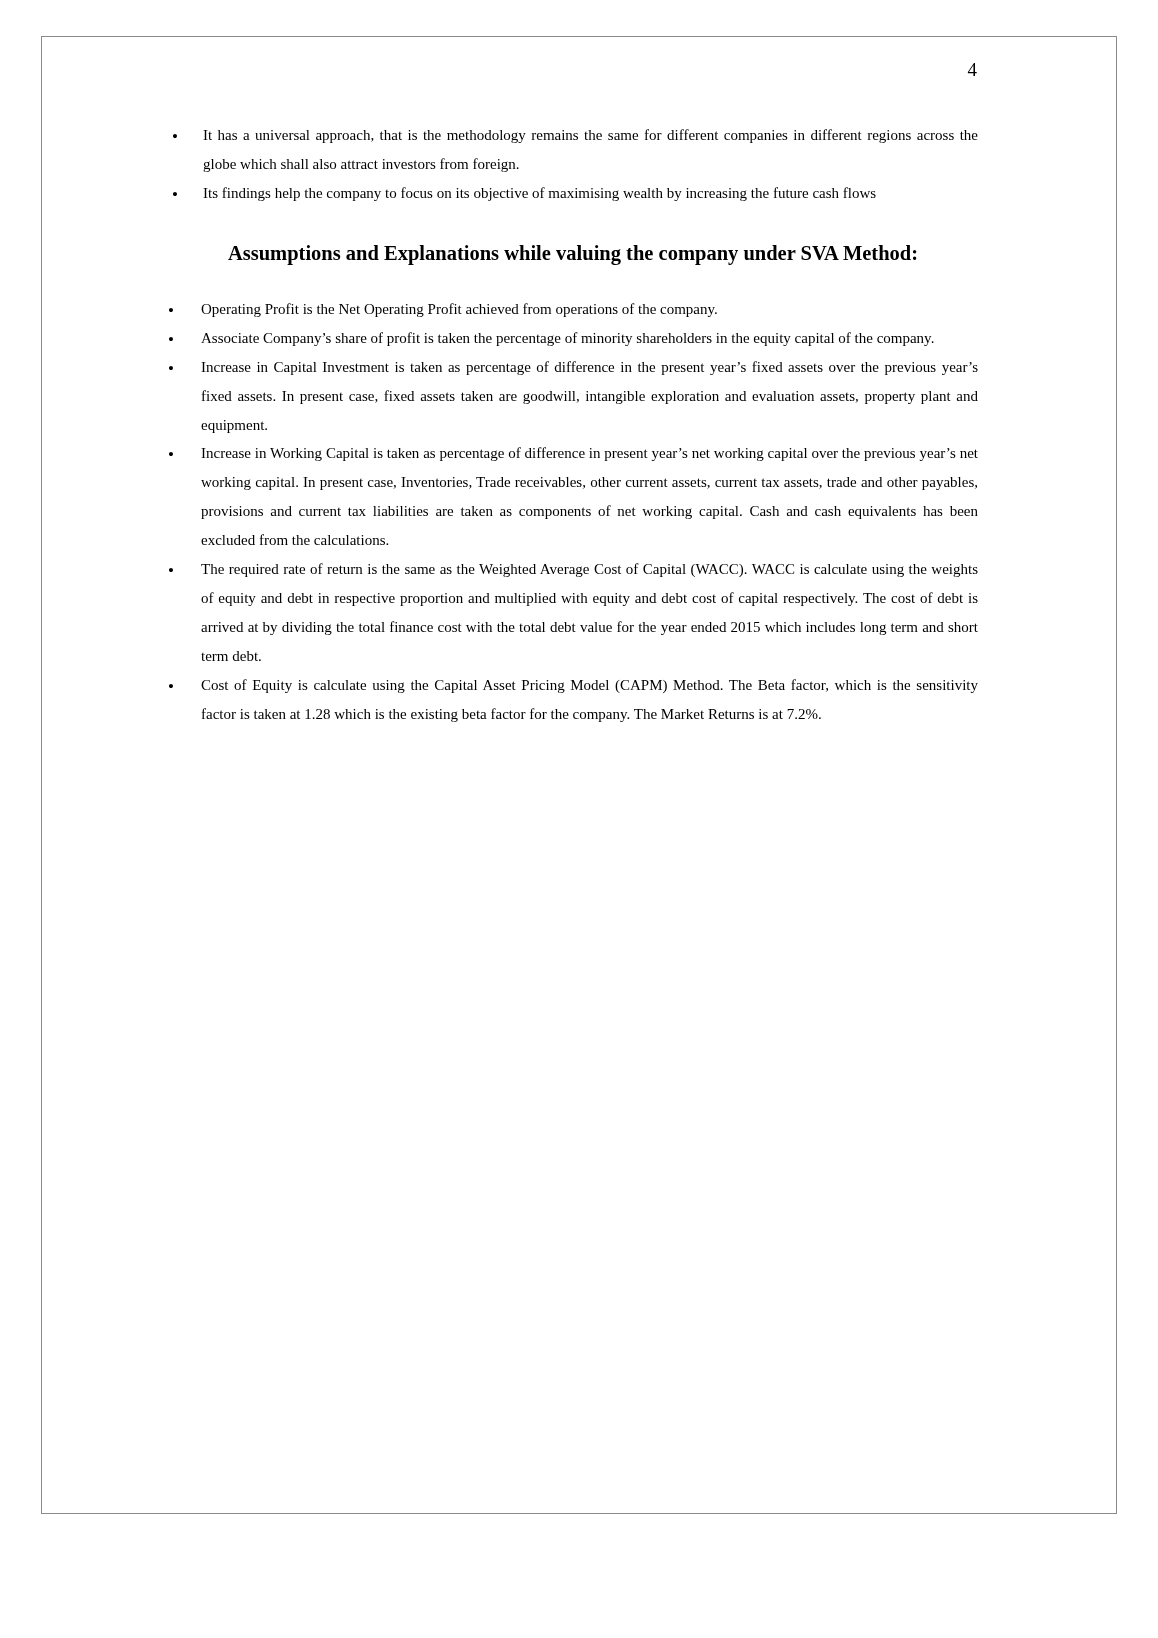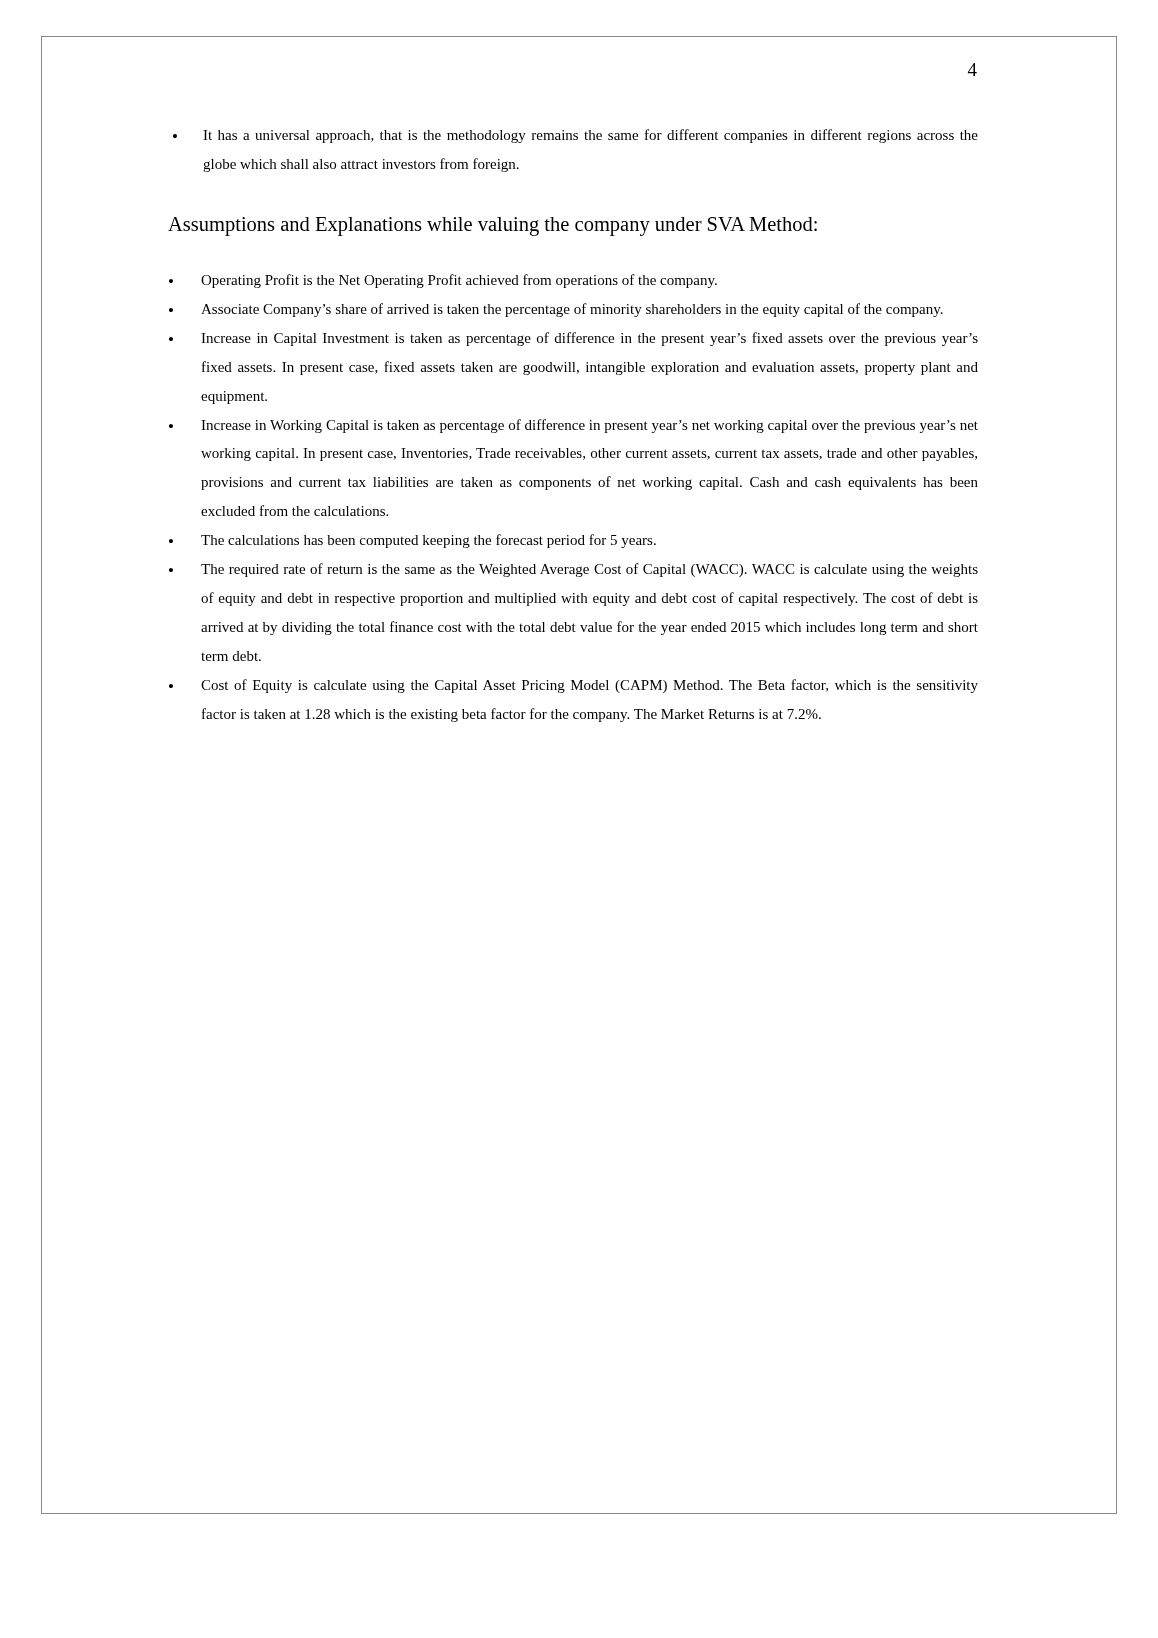--- a/index.html
+++ b/index.html
@@ -62,46 +62,46 @@
     line-height: 1.93;
   }
   ul.bullets.indent-narrow li {
     padding-left: 33px;
   }
   ul.bullets.indent-narrow li::before {
     left: 0px;
   }
   .section-heading {
     font-size: 20.5px;
-    font-weight: normal;
+    font-weight: bold;
     line-height: 1.9;
     margin-top: 26px;
     margin-bottom: 22px;
-    text-align: left;
+    text-align: center;
   }
 </style>
 </head>
 <body>
 
 <div class="page">
   <div class="page-border"></div>
   <div class="content">
 
     <div class="page-number">4</div>
 
     <ul class="bullets">
       <li>It has a universal approach, that is the methodology remains the same for different companies in different regions across the globe which shall also attract investors from foreign.</li>
+      <li>Its findings help the company to focus on its objective of maximising wealth by increasing the future cash flows</li>
     </ul>
 
     <div class="section-heading">Assumptions and Explanations while valuing the company under SVA Method:</div>
 
     <ul class="bullets indent-narrow">
       <li>Operating Profit is the Net Operating Profit achieved from operations of the company.</li>
-      <li>Associate Company’s share of arrived is taken the percentage of minority shareholders in the equity capital of the company.</li>
+      <li>Associate Company’s share of profit is taken the percentage of minority shareholders in the equity capital of the company.</li>
       <li>Increase in Capital Investment is taken as percentage of difference in the present year’s fixed assets over the previous year’s fixed assets. In present case, fixed assets taken are goodwill, intangible exploration and evaluation assets, property plant and equipment.</li>
       <li>Increase in Working Capital is taken as percentage of difference in present year’s net working capital over the previous year’s net working capital. In present case, Inventories, Trade receivables, other current assets, current tax assets, trade and other payables, provisions and current tax liabilities are taken as components of net working capital. Cash and cash equivalents has been excluded from the calculations.</li>
-      <li>The calculations has been computed keeping the forecast period for 5 years.</li>
       <li>The required rate of return is the same as the Weighted Average Cost of Capital (WACC). WACC is calculate using the weights of equity and debt in respective proportion and multiplied with equity and debt cost of capital respectively. The cost of debt is arrived at by dividing the total finance cost with the total debt value for the year ended 2015 which includes long term and short term debt.</li>
       <li>Cost of Equity is calculate using the Capital Asset Pricing Model (CAPM) Method. The Beta factor, which is the sensitivity factor is taken at 1.28 which is the existing beta factor for the company. The Market Returns is at 7.2%.</li>
     </ul>
 
   </div>
 </div>
 
 </body></html>

